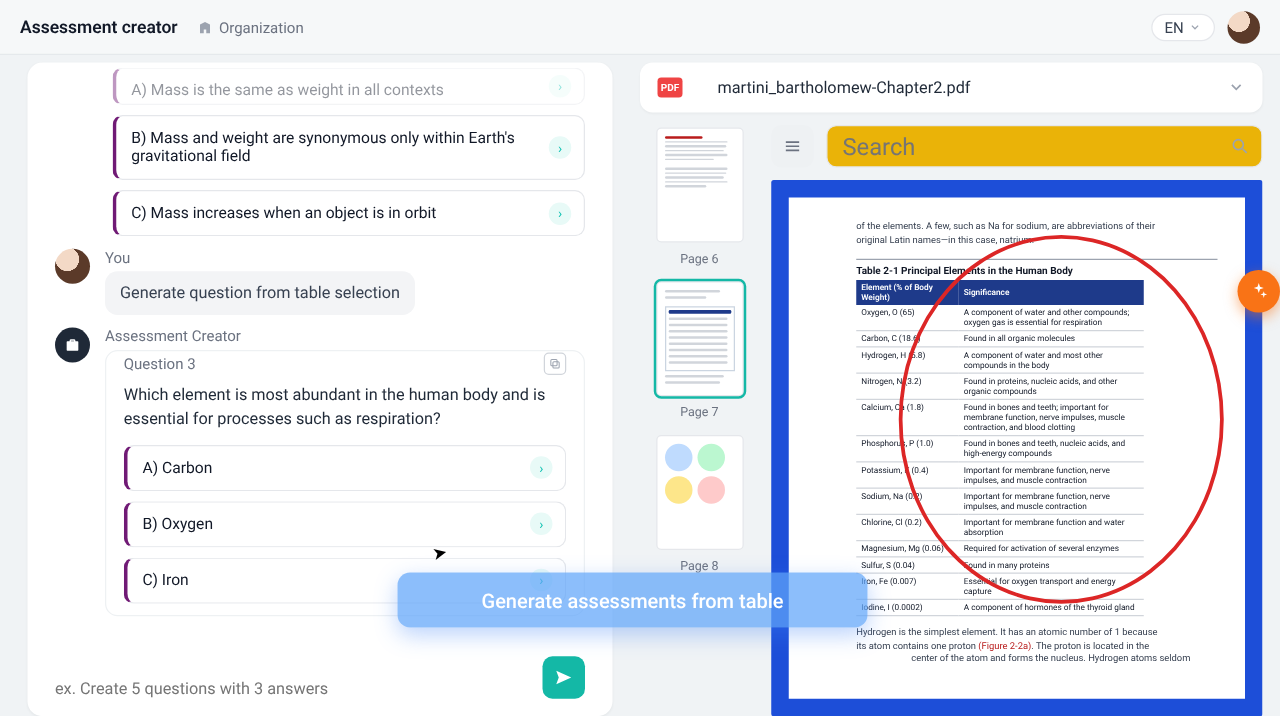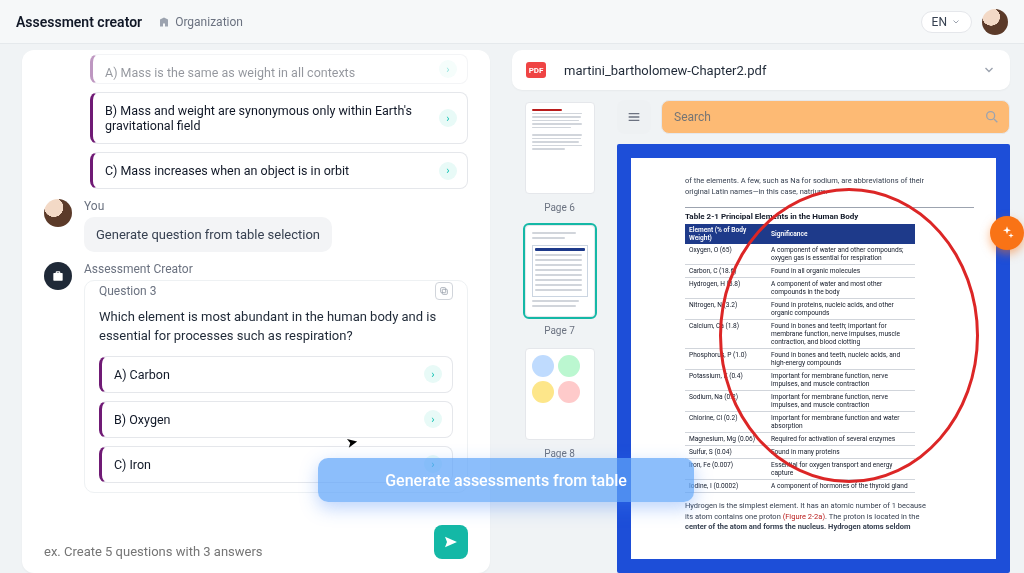--- a/index.html
+++ b/index.html
@@ -26,37 +26,37 @@
 .user-bubble { background:#f3f4f6; border-radius:10px; padding:10px 12px; font-size:13px; color:#374151; display:inline-block; }
 .qcard { border:1px solid #eef1f3; border-radius:10px; padding:1px 14px; margin-top:4px; }
 .qcard-head { display:flex; align-items:center; justify-content:space-between; font-size:12px; color:#6b7280; margin-bottom:8px; }
 .copy-ic { width:18px; height:18px; border:1px solid #d1d5db; border-radius:4px; display:flex; align-items:center; justify-content:center; color:#9ca3af; font-size:10px;}
 .qtext { font-size:13px; color:#1f2937; line-height:1.45; margin-bottom:10px;}
 .chat-input-row { padding:10px 22px 14px; display:flex; gap:10px; align-items:flex-end; }
 .chat-input { flex:1; border:none; outline:none; font-size:13px; color:#374151; background:transparent;}
 .send-btn { width:34px; height:34px; border-radius:8px; background:#14b8a6; display:flex; align-items:center; justify-content:center; color:#fff; }
 
 .right-panel { flex:1; padding: 6px 14px 0 6px; display:flex; flex-direction:column; }
-.file-bar { background:#fff; border-radius:10px; height:40px; display:flex; align-items:center; padding:0 14px; gap:18px; box-shadow:0 1px 2px rgba(0,0,0,.04);}
+.file-bar { background:#fff; border-radius:10px; height:40px; display:flex; align-items:center; padding:0 14px; gap:28px; box-shadow:0 1px 2px rgba(0,0,0,.04);}
 .pdf-badge { width:20px; height:16px; background:#ef4444; color:#fff; font-size:8px; font-weight:700; border-radius:3px; display:flex; align-items:center; justify-content:center;}
 .file-name { font-size:13px; color:#1f2937; }
 .file-caret { margin-left:auto; color:#9ca3af; }
 .doc-wrap { margin-top:10px; display:flex; gap:10px; flex:1; overflow:hidden;}
 .thumbs { width:95px; display:flex; flex-direction:column; gap:6px; padding-top:2px; overflow:hidden;}
 .thumb { width:70px; height:92px; background:#fff; border:1px solid #e5e7eb; border-radius:4px; margin:0 auto; position:relative;}
 .thumb.sel { outline:2px solid #14b8a6; }
 .thumb-inner { position:absolute; inset:6px; }
 .tline { height:2px; background:#d1d5db; margin-bottom:3px; border-radius:1px;}
 .tpara .tline { height:1.5px; margin-bottom:2px;}
 .tlabel { font-size:10px; color:#6b7280; text-align:center; margin:2px 0 6px;}
 .viewer-col { flex:1; display:flex; flex-direction:column; }
 .view-tools { display:flex; gap:10px; align-items:center;}
 .ham { width:34px; height:34px; border-radius:8px; background:#eef1f3; display:flex; align-items:center; justify-content:center; color:#6b7280;}
 .search-wrap { flex:1; position:relative;}
-.search-in { width:100%; height:34px; border:1px solid #e5e7eb; border-radius:8px; padding:0 34px 0 12px; font-size:12px; color:#374151; outline:none; background:#fdba74;}
+.search-in { width:100%; height:34px; border:1px solid #e5e7eb; border-radius:8px; padding:0 34px 0 12px; font-size:19px; color:#374151; outline:none; background:#eab308;}
 .search-ic { position:absolute; right:10px; top:50%; transform:translateY(-50%); color:#9ca3af; }
 .page-view { margin-top:10px; flex:1; background:#1d4ed8; border-radius:2px; padding:14px; overflow:hidden; position:relative;}
 .page-paper { background:#fff; width:100%; height:100%; padding:18px 22px 10px 26px; position:relative; overflow:hidden;}
 .para { font-size:7.5px; line-height:1.4; color:#374151;}
 .para .klink { color:#b91c1c;}
 .tbl-title { font-size:8px; font-weight:700; margin:10px 0 3px; color:#111827; border-top:1px solid #9ca3af; padding-top:4px;}
 table.el { width:230px; border-collapse:collapse; font-size:6.6px; color:#111827; margin-left: 28px;}
 table.el th { background:#1e3a8a; color:#fff; text-align:left; padding:2px 4px; font-weight:600;}
 table.el td { border-bottom:1px solid #d1d5db; padding:2px 4px; vertical-align:top;}
 table.el td:first-child { width:82px; white-space:nowrap;}
@@ -314,21 +314,21 @@
                   <tr>
                     <td>Iodine, I (0.0002)</td>
                     <td>A component of hormones of the thyroid gland</td>
                   </tr>
                 </tbody>
             </table>
             <div style="height:8px;"></div>
             <div style="margin-left:28px;">
               <div class="para">Hydrogen is the simplest element. It has an atomic number of 1 because</div>
               <div class="para"><span>its atom contains one proton </span><span class="klink">(Figure 2-2a)</span><span>. The proton is located in the</span></div>
-              <div class="para"><b style="font-weight:700;"><span>center of the atom and forms the nucleus. Hydrogen atoms seldom</span></b></div>
+              <div class="para"><b style="font-weight:400;margin-left:44px;"><span>center of the atom and forms the nucleus. Hydrogen atoms seldom</span></b></div>
             </div>
             <div class="red-circle"></div>
           </div>
         </div>
       </div>
     </div>
   </div>
 </div>
 
 <div class="ghost-pill">Generate assessments from table</div>

